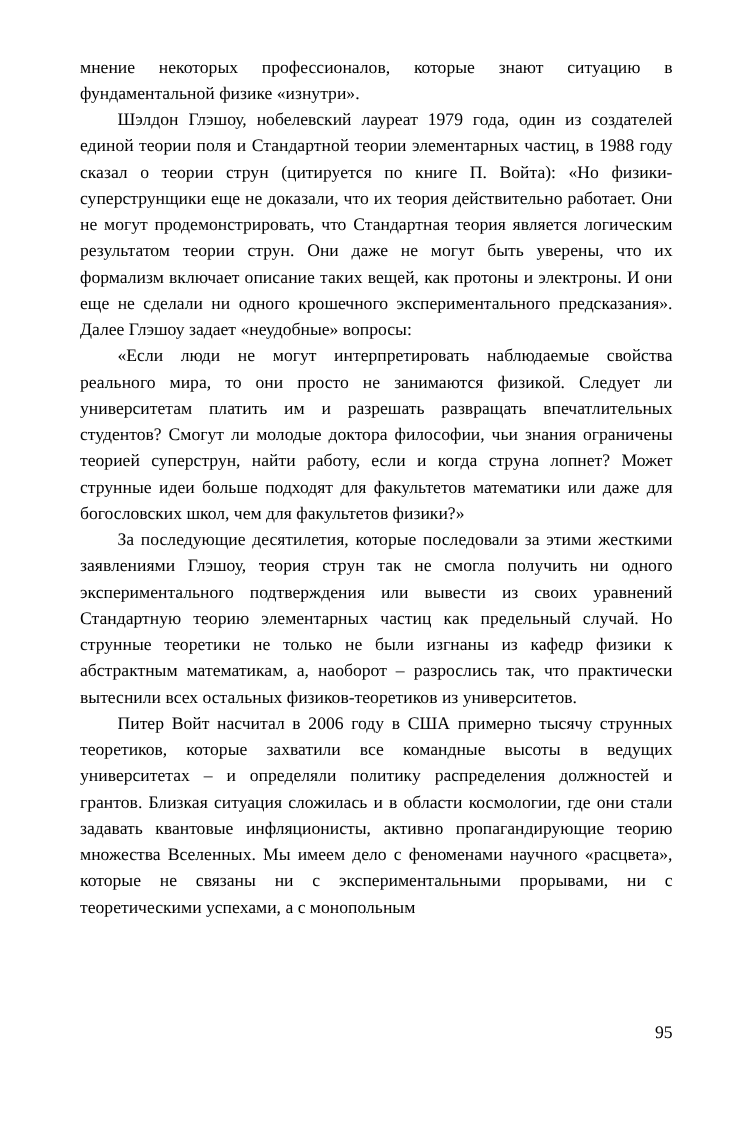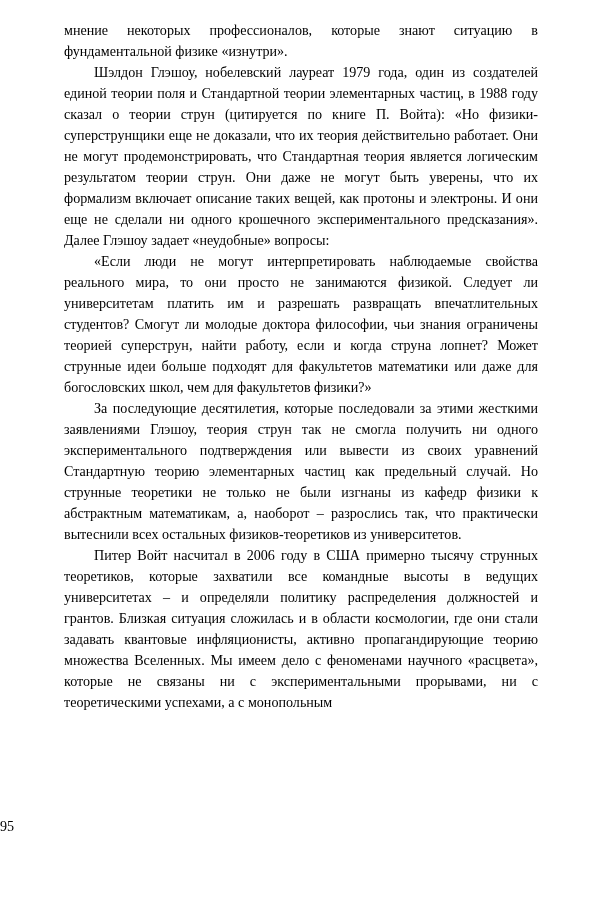--- a/index.html
+++ b/index.html
@@ -15,42 +15,42 @@
     position: relative;
     overflow: hidden;
   }
   .page {
     position: absolute;
     left: 0;
     top: 0;
     width: 600px;
     height: 900px;
     box-sizing: border-box;
-    padding: 20px 62px 0 64px;
+    padding: 44px 62px 0 64px;
   }
   .body-text {
     font-size: 14.1px;
     line-height: 21.0px;
     text-align: justify;
     text-justify: inter-word;
     hyphens: none;
   }
   .body-text p {
     margin: 0;
     text-indent: 30px;
   }
   .body-text p.no-indent {
     text-indent: 0;
   }
   .page-number {
     position: absolute;
     left: 0;
     top: 818px;
     width: 600px;
-    text-align: left;
+    text-align: right;
     padding-right: 62px;
     box-sizing: border-box;
     font-size: 14.1px;
     font-family: "Liberation Serif", "DejaVu Serif", serif;
   }
 </style>
 </head>
 <body>
 
 <div class="page">

